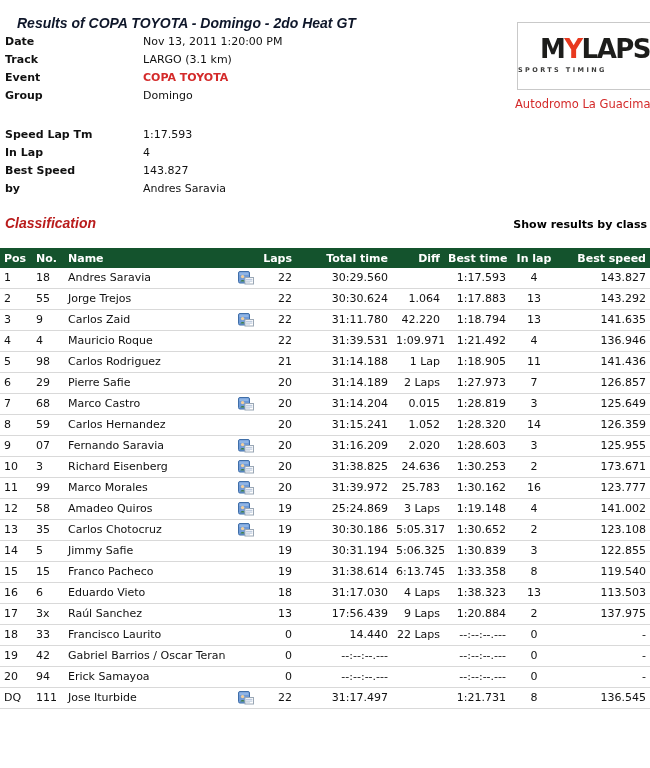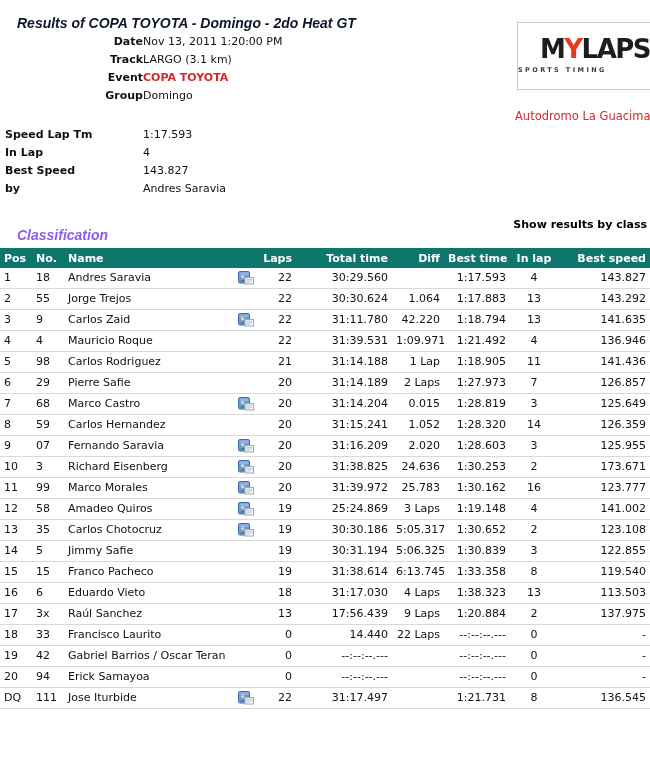--- a/index.html
+++ b/index.html
@@ -9,21 +9,21 @@
     font-family:"DejaVu Sans","Liberation Sans",sans-serif;
     font-size:11px;
   }
   
   .page-title{
     position:absolute;top:7px;left:9px;margin:8px;
     font-family:"Liberation Sans",sans-serif;
     font-style:italic;font-weight:700;font-size:14px;color:#0f172a;
   }
   .info-block{position:absolute;left:5px;}
-  .info-block.top{top:33px;text-align:right;}
+  .info-block.top{top:33px;}
   .info-block.stats{top:126px;}
   .info-row{display:flex;height:18px;line-height:18px;}
   .info-label{width:138px;font-weight:700;}
   .info-value{white-space:nowrap;}
   .red{color:#d42a2a;font-weight:bold;}
   
   .logo-box{
     position:absolute;top:22px;left:517px;width:156px;height:68px;
     border:1px solid #c9c9c9;background:#fff;box-sizing:border-box;text-align:center;
   }
@@ -32,39 +32,39 @@
     font-family:"DejaVu Sans",sans-serif;font-weight:800;font-size:26px;
     letter-spacing:-1.5px;color:#1d1d1b;
   }
   .logo-text .y{color:#e8391f;}
   .logo-tagline{
     margin-top:4px;padding-right:9px;text-align:left;
     font-size:6.5px;font-weight:700;letter-spacing:2.4px;color:#3c3c3b;
   }
   .venue-link{
     position:absolute;top:97px;left:515px;width:134px;text-align:center;
-    color:#d42a2a;font-size:11.5px;white-space:nowrap;cursor:pointer;margin-top:12px;
+    color:#d42a2a;font-size:11.5px;white-space:nowrap;cursor:pointer;
   }
   
   .class-heading{
-    position:absolute;top:215px;left:5px;margin:12px;
+    position:absolute;top:215px;left:5px;margin:0;
     font-family:"Liberation Sans",sans-serif;
-    font-style:italic;font-weight:700;font-size:14px;color:#8b5cf6;
+    font-style:italic;font-weight:700;font-size:14px;color:#b91c1c;
   }
   .show-by-class{
     position:absolute;top:218px;right:3px;
     font-weight:700;color:#000;cursor:pointer;text-decoration:none;
   }
   
   table.results{
     position:absolute;top:248px;left:0;width:650px;
     border-collapse:collapse;table-layout:fixed;font-size:11px;
   }
   table.results th{
-    background:#0f766e;color:#fff;font-weight:700;
+    background:#14532d;color:#fff;font-weight:700;
     height:20px;padding:0 4px;white-space:nowrap;overflow:hidden;
   }
   table.results td{
     height:20px;line-height:20px;padding:0 4px;
     border-bottom:1px solid #d9d9d9;white-space:nowrap;overflow:hidden;
   }
   td.c-name{overflow:visible;}
   .al{text-align:left;} .ar{text-align:right;} .ac{text-align:center;}
   td.c-icon,th.c-icon{padding:0;text-align:center;}
   td.c-icon span{display:inline-block;width:16px;height:14px;vertical-align:middle;cursor:pointer;}

